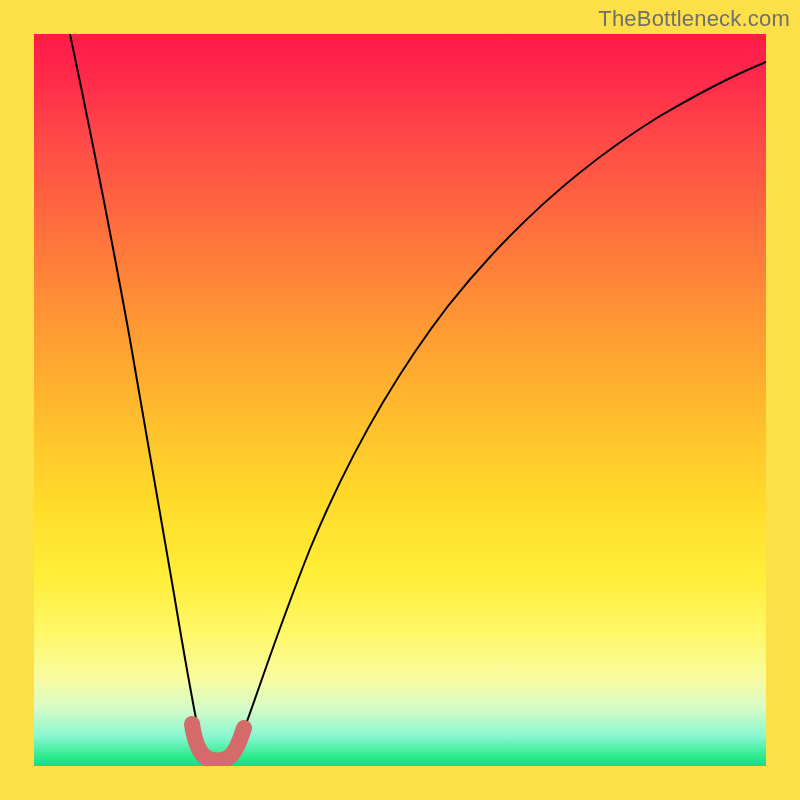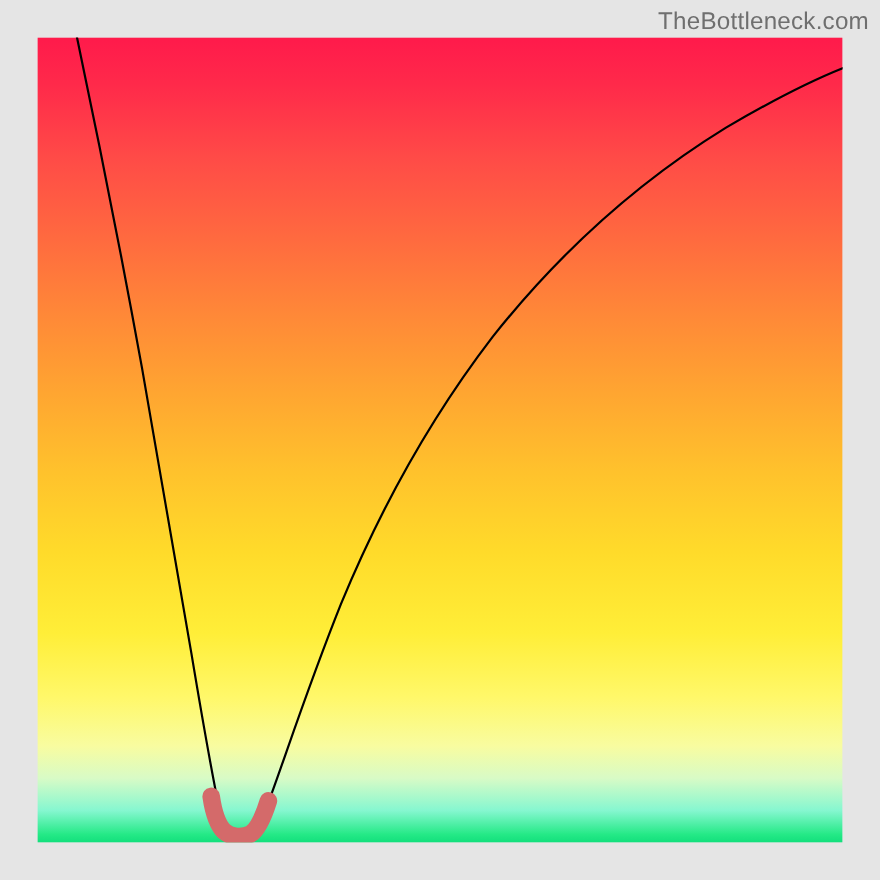--- a/index.html
+++ b/index.html
@@ -10,21 +10,21 @@
     background: #000;
     overflow: hidden;
     font-family: Arial, Helvetica, sans-serif;
   }
   .frame {
     position: absolute;
     top: 0;
     left: 0;
     width: 800px;
     height: 800px;
-    background: #e5e5e5;
+    background: #fde047;
   }
   .plot-area {
     position: absolute;
     top: 34px;
     left: 34px;
     width: 732px;
     height: 732px;
     overflow: hidden;
   }
   .bg-gradient {

